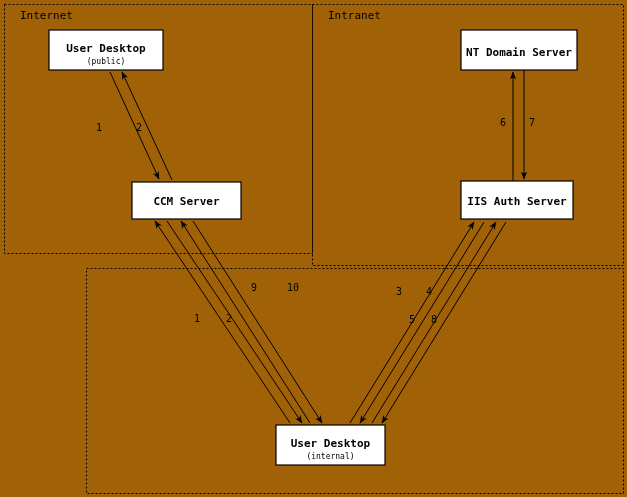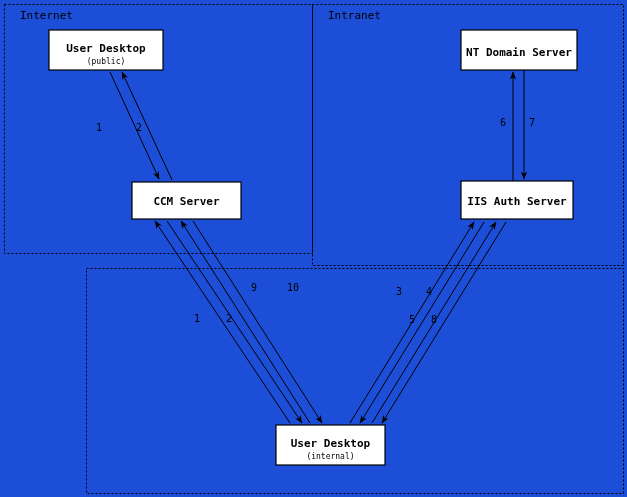--- a/index.html
+++ b/index.html
@@ -4,21 +4,21 @@
 <style>
   html, body {
     margin: 0;
     padding: 0;
     background: #ffffff;
   }
   #diagram-root {
     position: relative;
     width: 627px;
     height: 497px;
-    background: #1d4ed8;
+    background: #a16207;
     font-family: "DejaVu Sans Mono", "Liberation Mono", monospace;
     overflow: hidden;
   }
   #diagram-svg {
     position: absolute;
     left: 0;
     top: 0;
     width: 627px;
     height: 497px;
   }

